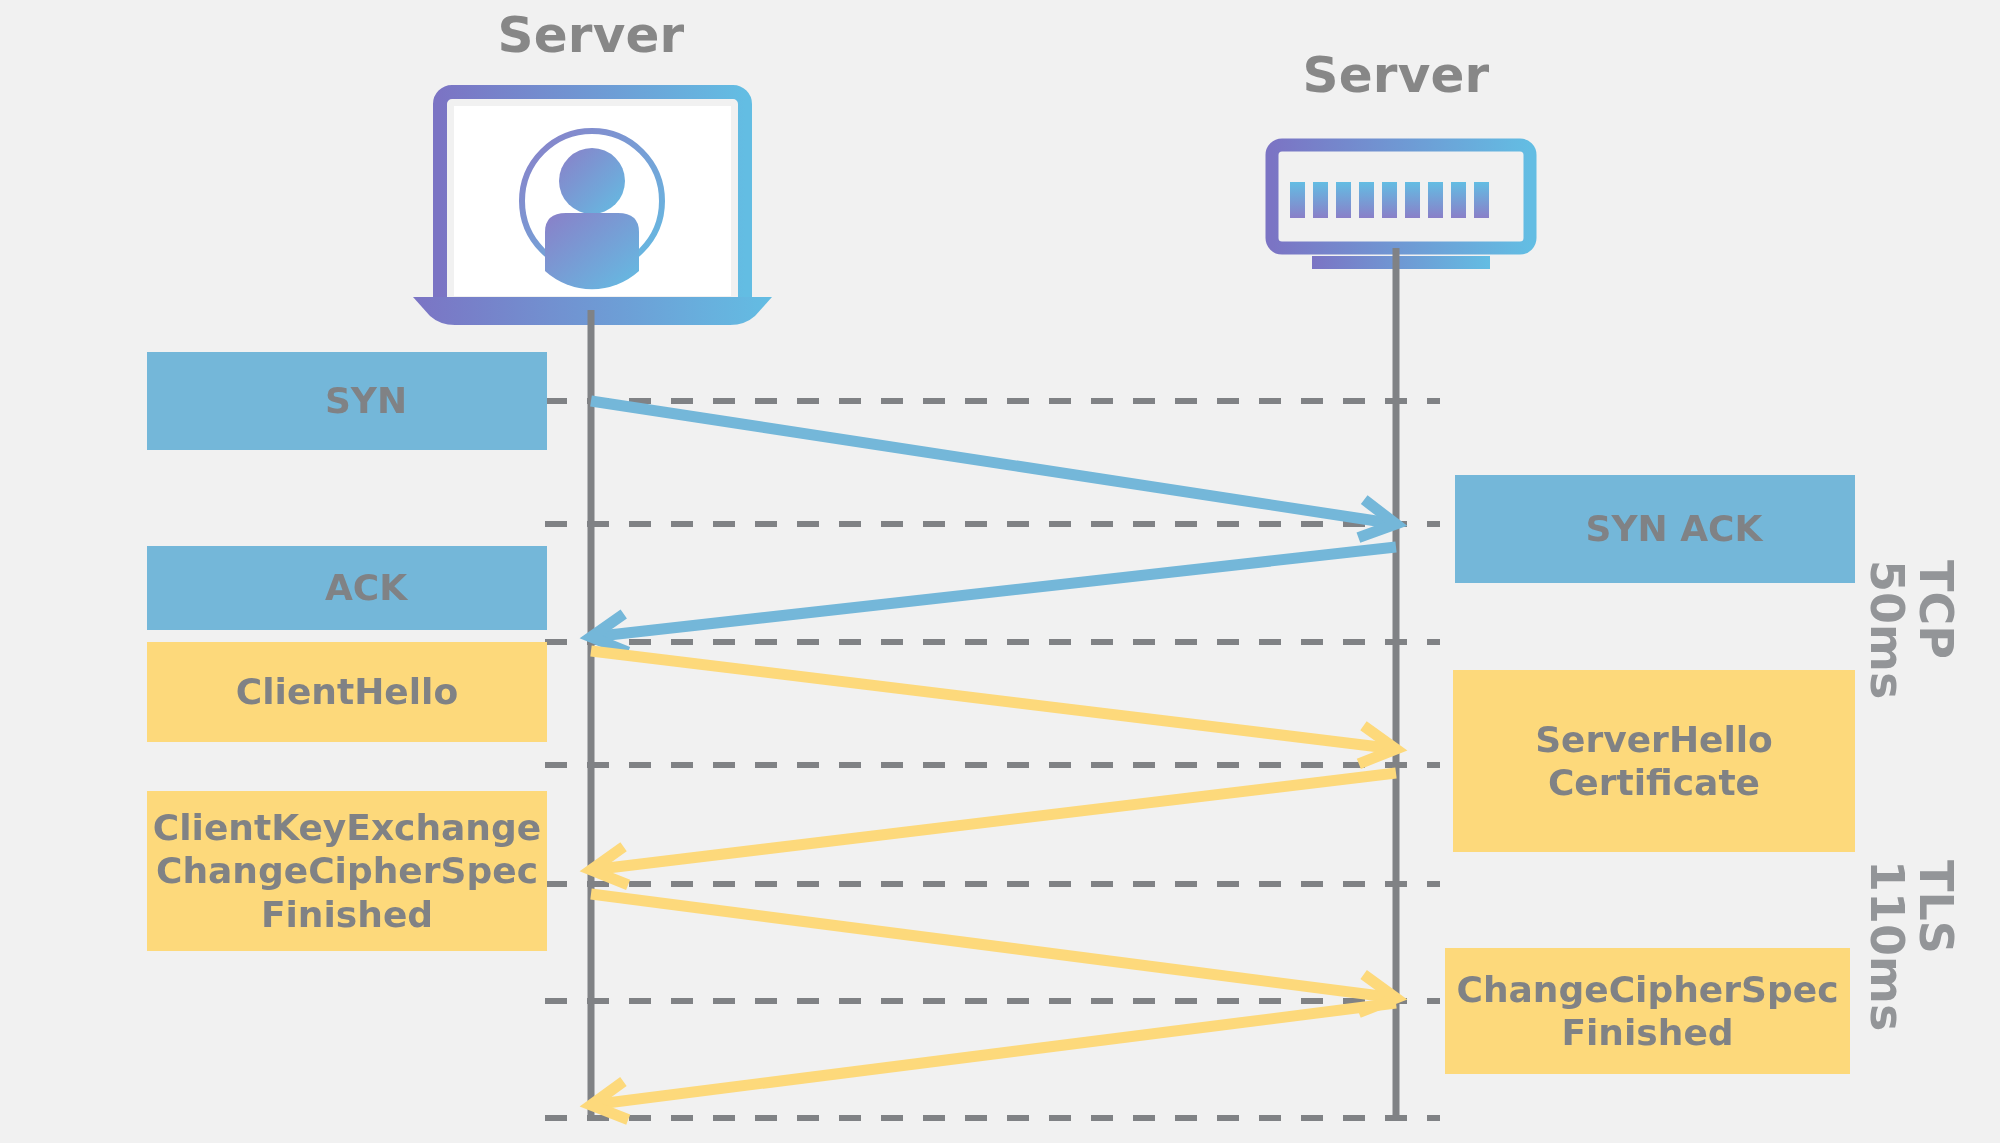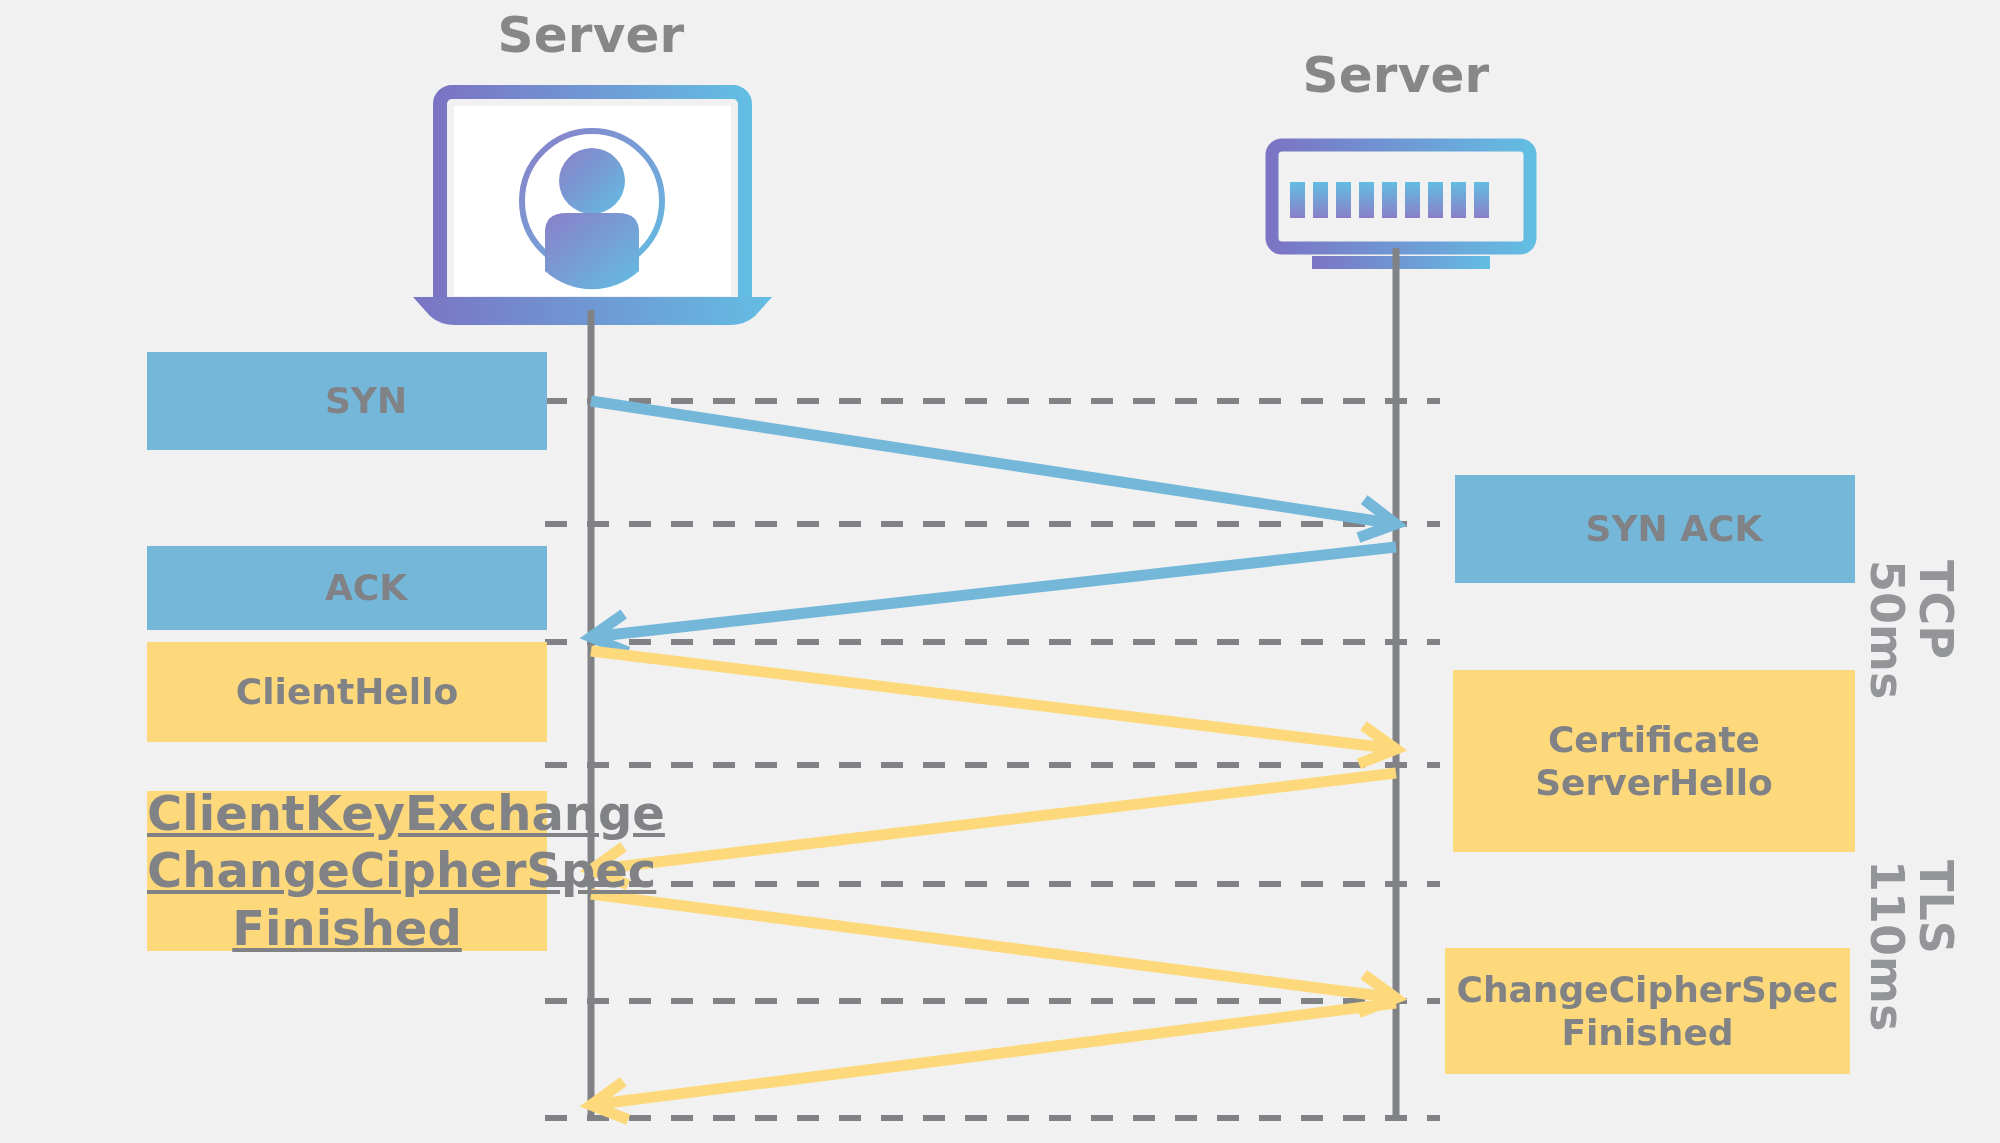--- a/index.html
+++ b/index.html
@@ -184,25 +184,25 @@
           <span class="line">ACK</span>
         </div>
       </div>
       <div class="msg-box yellow-box" style="left: 147px; top: 642px; width: 400px; height: 100px; background: rgb(253, 217, 123); font-size: 36px; align-items: center;">
         <div class="lines">
           <span class="line">ClientHello</span>
         </div>
       </div>
       <div class="msg-box yellow-box" style="left: 1453px; top: 670px; width: 402px; height: 182px; background: rgb(253, 217, 123); font-size: 36px;">
         <div class="lines">
+          <span class="line">ServerHello</span>
           <span class="line">Certificate</span>
-          <span class="line">ServerHello</span>
-        </div>
-      </div>
-      <div class="msg-box yellow-box" style="left: 147px; top: 791px; width: 400px; height: 160px; background: rgb(253, 217, 123); font-size: 48px; text-decoration: underline;">
+        </div>
+      </div>
+      <div class="msg-box yellow-box" style="left: 147px; top: 791px; width: 400px; height: 160px; background: rgb(253, 217, 123); font-size: 36px;">
         <div class="lines">
           <span class="line">ClientKeyExchange</span>
           <span class="line">ChangeCipherSpec</span>
           <span class="line">Finished</span>
         </div>
       </div>
       <div class="msg-box yellow-box" style="left: 1445px; top: 948px; width: 405px; height: 126px; background: rgb(253, 217, 123); font-size: 36px;">
         <div class="lines">
           <span class="line">ChangeCipherSpec</span>
           <span class="line">Finished</span>

